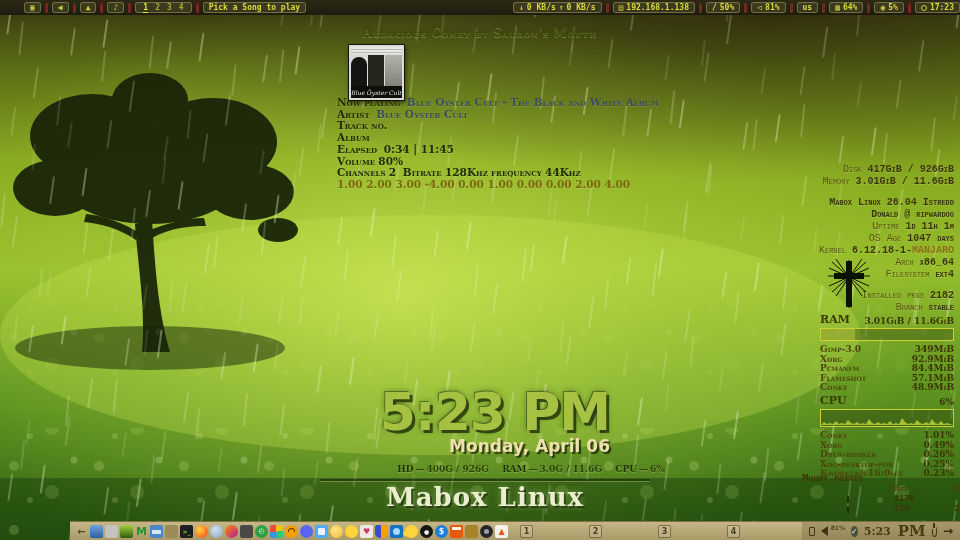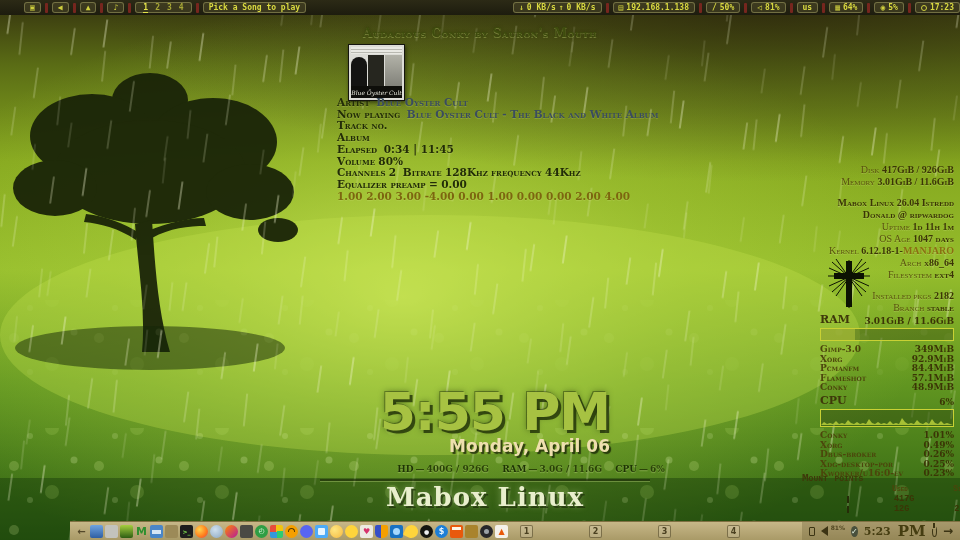--- a/index.html
+++ b/index.html
@@ -36,21 +36,21 @@
     display:flex;align-items:center;justify-content:center;white-space:nowrap;overflow:hidden;}
   #nowplaying{position:absolute;top:97px;left:337px;width:335px;z-index:10;
     font-size:10.5px;line-height:11.7px;font-variant:small-caps;font-family:"DejaVu Serif",serif;
     color:#1f2906;text-shadow:0 1px 1px rgba(220,235,140,.25);white-space:nowrap;}
   .npl{font-weight:bold;color:#222c07;}
   .npv{color:#3a4c5e;font-weight:bold;}
   .npg{color:#7c660f;font-weight:bold;}
 
   
   #syscol{position:absolute;top:164px;right:6px;z-index:10;text-align:right;
-    font-size:10px;line-height:12px;font-variant:small-caps;font-family:Liberation Serif, serif;
+    font-size:10px;line-height:12px;font-variant:small-caps;font-family:Liberation Mono, monospace;
     color:#5a520f;text-shadow:0 1px 0 rgba(225,240,150,.25);white-space:nowrap;}
   #syscol .lab{color:#5a520f;}
   #syscol .val{color:#3b3506;font-weight:bold;}
   #syscol .gap{height:9px;}
   .manjaro{color:#8a6f12;font-weight:bold;}
   #crosslogo{position:absolute;top:258px;right:88px;z-index:10;}
 
   
   .cbox{position:absolute;right:6px;width:134px;z-index:10;font-variant:small-caps;
     font-family:"DejaVu Serif",serif;color:#4c450c;}
@@ -304,28 +304,27 @@
       <div class="cov-arch"></div>
       <div class="cov-center"></div>
       <div class="cov-photo"></div>
     </div>
     <div class="cov-band">
         <span>Blue Öyster Cult</span>
       </div>
   </div>
 
   <div id="nowplaying">
+    <div><span class="npl">Now playing</span>&nbsp;&nbsp;<span class="npv">Blue Oyster Cult - The Black and White Album</span></div>
     <div><span class="npl">Artist</span>&nbsp;&nbsp;<span class="npv">Blue Oyster Cult</span></div>
-    <div><span class="npl">Now playing</span>&nbsp;&nbsp;<span class="npv">Blue Oyster Cult - The Black and White Album</span></div>
     <div><span class="npl">Track no.</span></div>
     <div><span class="npl">Album</span></div>
     <div><span class="npl">Elapsed</span>&nbsp;&nbsp;<span class="npl">0:34 | 11:45</span></div>
     <div><span class="npl">Volume</span>&nbsp;<span class="npl">80%</span></div>
     <div><span class="npl">Channels</span>&nbsp;<span class="npl">2</span>&nbsp;&nbsp;<span class="npl">Bitrate</span>&nbsp;<span class="npl">128Khz</span>&nbsp;<span class="npl">frequency</span>&nbsp;<span class="npl">44Khz</span></div>
-    <div><span class="npl">Equalizer preamp =</span>&nbsp;<span class="npl">0.00</span></div>
     <div><span class="npg">1.00 2.00 3.00 -4.00 0.00 1.00 0.00 0.00 2.00 4.00</span></div>
   </div>
 
   <div id="syscol">
     <div><span class="lab">Disk</span> <span class="val">417GiB / 926GiB</span></div>
     <div><span class="lab">Memory</span> <span class="val">3.01GiB / 11.6GiB</span></div>
     <div class="gap"></div>
     <div class="val">Mabox Linux 26.04 Istredd</div>
     <div><span class="val">Donald @ ripwardog</span></div>
     <div><span class="lab">Uptime</span> <span class="val">1d 11h 1m</span></div>
@@ -436,21 +435,21 @@
       <span class="mc-bar">
           <span class="mc-barfill" style="width:43%"></span>
         </span>
       <span class="mc-used">12G</span>
       <span class="mc-size">28G</span>
       <span class="mc-pct">41%</span>
     </div>
   </div>
 
   <div id="clockbox">
-    <div id="bigtime">5:55 PM</div>
+    <div id="bigtime">5:23 PM</div>
     <div id="bigdate">Monday, April 06</div>
   </div>
 
   <div id="footstats">
     <span>HD</span><span class="fdash">—</span><span class="fv">400G / 926G</span><span class="fgap"></span>
     <span>RAM</span><span class="fdash">—</span><span class="fv">3.0G / 11.6G</span><span class="fgap"></span>
     <span>CPU</span><span class="fdash">—</span><span class="fv">6%</span>
   </div>
   <div id="hline"></div>
   <div id="brand">Mabox Linux</div>

